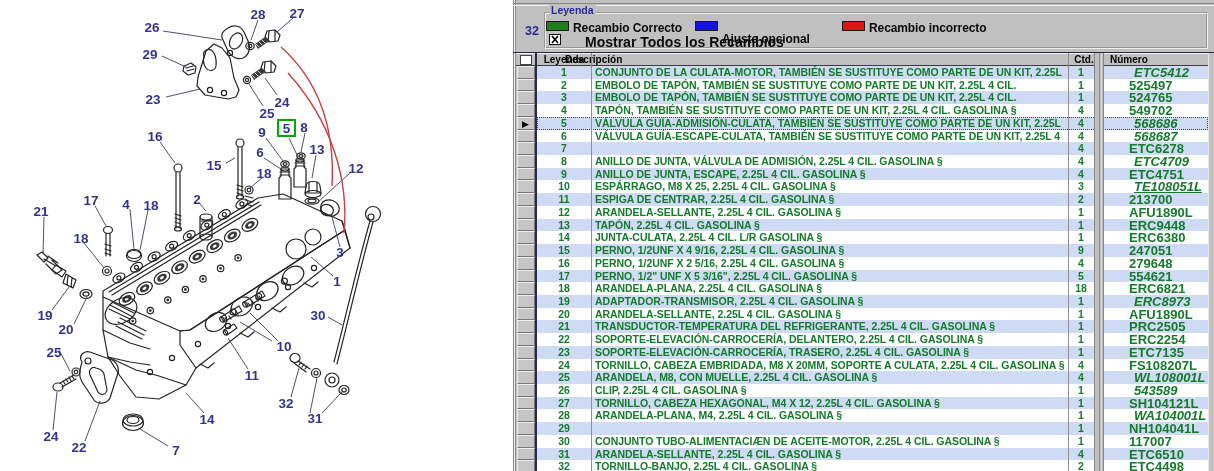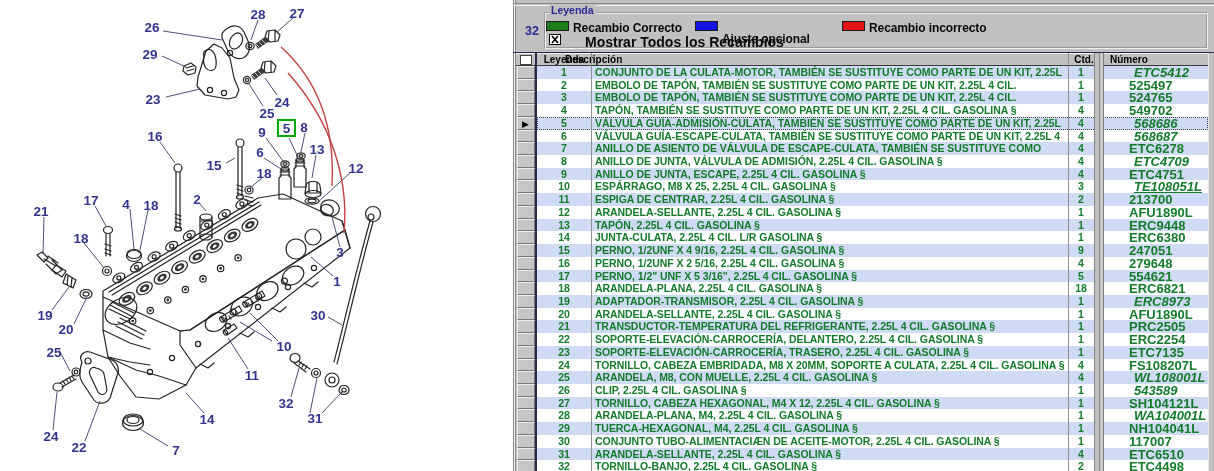--- a/index.html
+++ b/index.html
@@ -416,21 +416,20 @@
 <div class="rowtxt" style="top:129.60px">
     <span class="c-ley">6</span>
     <span class="c-desc">VÁLVULA GUÍA-ESCAPE-CULATA, TAMBIÉN SE SUSTITUYE COMO PARTE DE UN KIT, 2.25L 4</span>
     <span class="c-ctd">4</span>
     <span class="c-num" style="font-style:italic;padding-left:5px;">568687</span>
   </div>
 <div class="selbtn" style="top:142.32px"></div>
 <div class="stripe" style="top:142.32px;background:#cfdaf4"></div>
 <div class="rowtxt" style="top:142.32px">
     <span class="c-ley">7</span>
-    <span class="c-desc">ANILLO DE ASIENTO DE VÁLVULA DE ESCAPE-CULATA, TAMBIÉN SE SUSTITUYE COMO</span>
     <span class="c-ctd">4</span>
     <span class="c-num" style="">ETC6278</span>
   </div>
 <div class="selbtn" style="top:155.04px"></div>
 <div class="stripe" style="top:155.04px;background:#ffffff"></div>
 <div class="rowtxt" style="top:155.04px">
     <span class="c-ley">8</span>
     <span class="c-desc">ANILLO DE JUNTA, VÁLVULA DE ADMISIÓN, 2.25L 4 CIL. GASOLINA §</span>
     <span class="c-ctd">4</span>
     <span class="c-num" style="font-style:italic;padding-left:5px;">ETC4709</span>
@@ -592,21 +591,20 @@
 <div class="rowtxt" style="top:409.44px">
     <span class="c-ley">28</span>
     <span class="c-desc">ARANDELA-PLANA, M4, 2.25L 4 CIL. GASOLINA §</span>
     <span class="c-ctd">1</span>
     <span class="c-num" style="font-style:italic;padding-left:5px;">WA104001L</span>
   </div>
 <div class="selbtn" style="top:422.16px"></div>
 <div class="stripe" style="top:422.16px;background:#cfdaf4"></div>
 <div class="rowtxt" style="top:422.16px">
     <span class="c-ley">29</span>
-    <span class="c-desc">TUERCA-HEXAGONAL, M4, 2.25L 4 CIL. GASOLINA §</span>
     <span class="c-ctd">1</span>
     <span class="c-num" style="">NH104041L</span>
   </div>
 <div class="selbtn" style="top:434.88px"></div>
 <div class="stripe" style="top:434.88px;background:#ffffff"></div>
 <div class="rowtxt" style="top:434.88px">
     <span class="c-ley">30</span>
     <span class="c-desc">CONJUNTO TUBO-ALIMENTACIÆN DE ACEITE-MOTOR, 2.25L 4 CIL. GASOLINA §</span>
     <span class="c-ctd">1</span>
     <span class="c-num" style="">117007</span>

